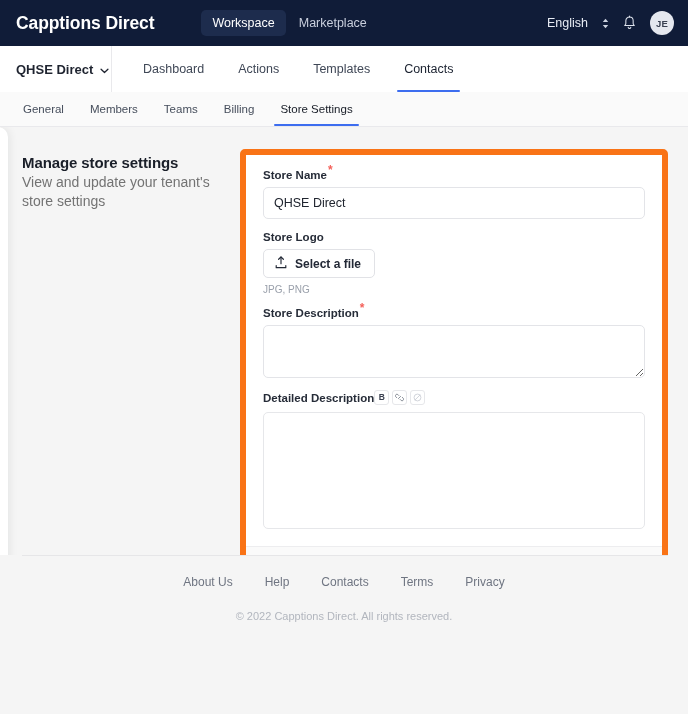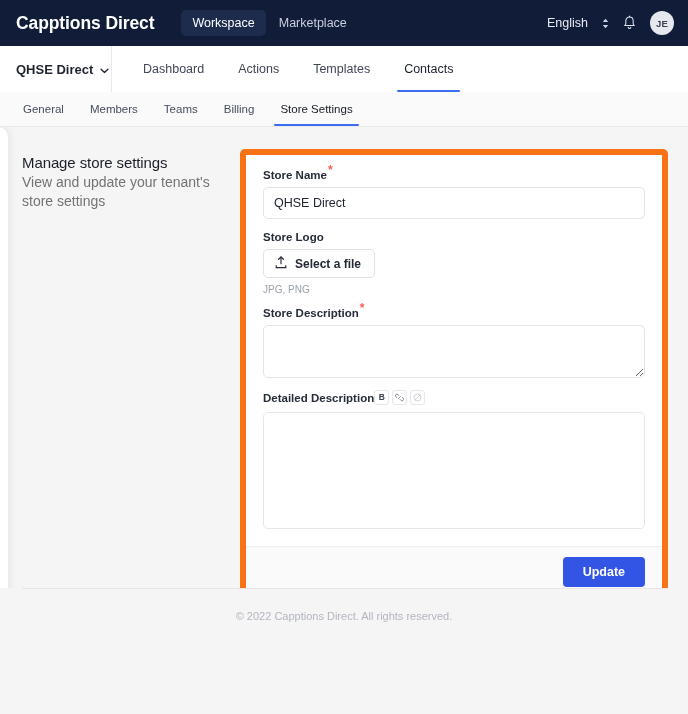--- a/index.html
+++ b/index.html
@@ -59,20 +59,21 @@
     color: #c9cfdd;
     padding: 6px 11px;
     border-radius: 5px;
     white-space: nowrap;
     cursor: pointer;
   }
 
   .topnav-item.active {
     background: #1d2c4d;
     color: #ffffff;
+    margin-left: 20px;
   }
 
   .topbar-right {
     margin-left: auto;
     display: flex;
     align-items: center;
     gap: 13px;
   }
 
   .lang {
@@ -236,21 +237,21 @@
   }
 
   .side-intro {
     width: 200px;
     flex: 0 0 200px;
     padding-top: 5px;
   }
 
   .side-title {
     font-size: 15px;
-    font-weight: 400;
+    font-weight: 700;
     color: #1a1f29;
     letter-spacing: -0.1px;
     margin-bottom: 2px;
   }
 
   .side-sub {
     font-size: 14px;
     line-height: 1.35;
     color: #737373;
   }
@@ -572,16 +573,23 @@
         <div class="card-footer">
           <button class="btn-primary">Update</button>
         </div>
       </div>
 
     </div>
   </div>
 
   <div class="footer">
     <div class="footer-divider"></div>
+    <div class="footer-links">
+      <span class="footer-link">About Us</span>
+      <span class="footer-link">Help</span>
+      <span class="footer-link">Contacts</span>
+      <span class="footer-link">Terms</span>
+      <span class="footer-link">Privacy</span>
+    </div>
     <div class="copyright">© 2022 Capptions Direct. All rights reserved.</div>
   </div>
 
 </div>
 
 </body></html>

